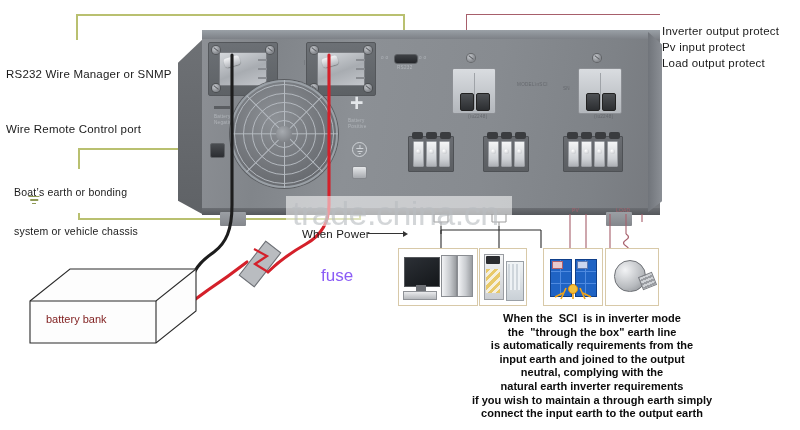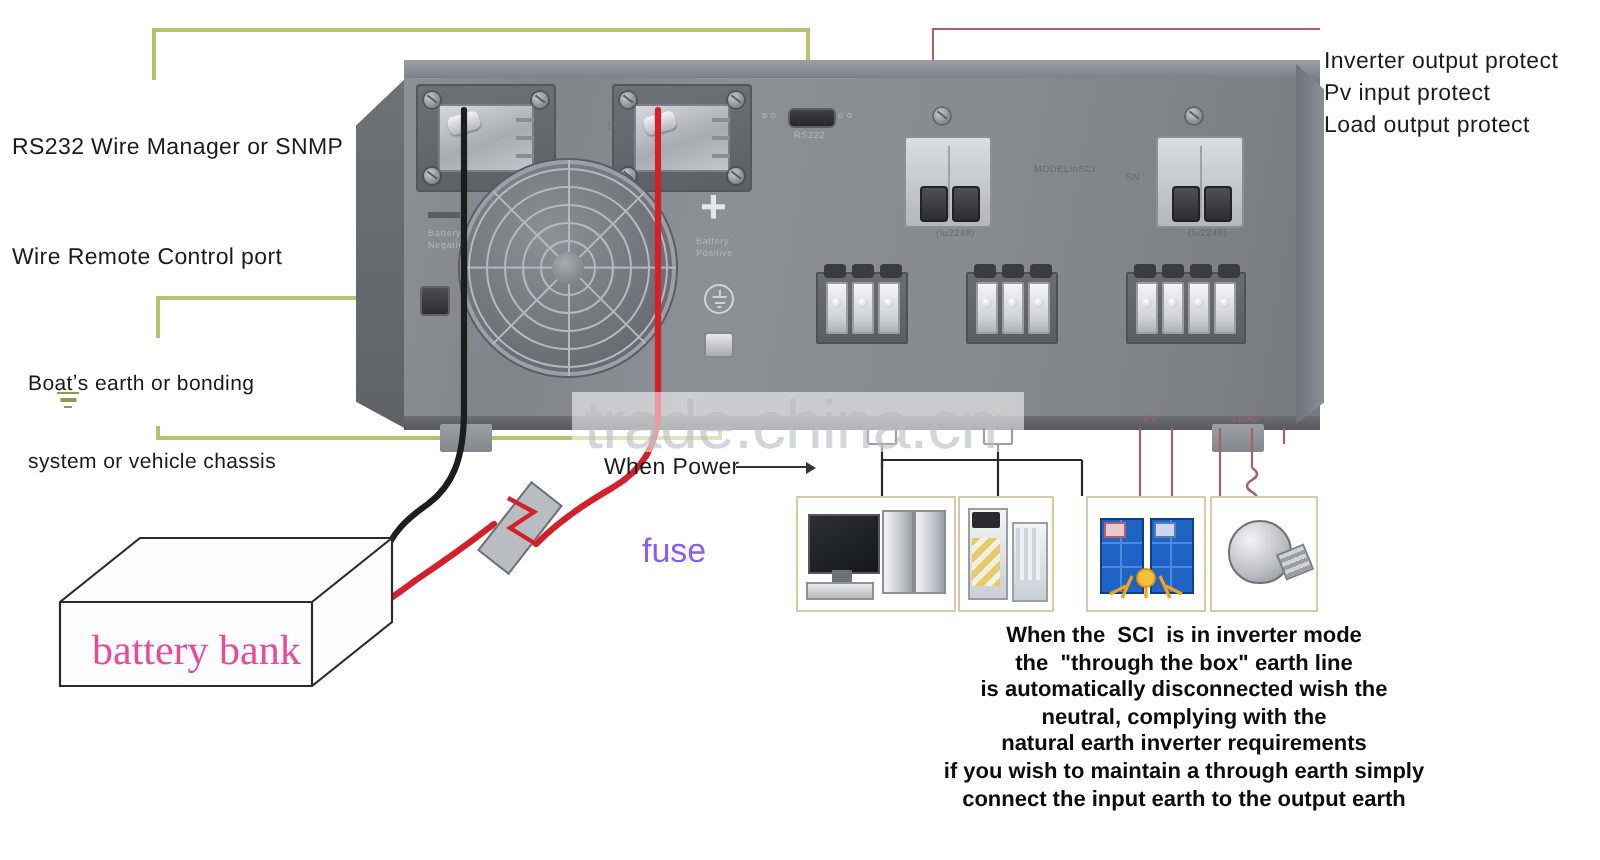--- a/index.html
+++ b/index.html
@@ -312,21 +312,21 @@
     </svg>
   </div>
   <div class="abs" style="left:277px;top:266px;font-size:17px;color:#8b5cf6;margin-left:44px;">fuse</div>
 
   <div class="abs" style="left:28px;top:265px;width:170px;height:85px;">
     <svg width="170" height="85" style="position:absolute;left:0;top:0;">
       <polygon points="2,36 42,4 168,4 168,46 128,78 2,78" fill="#fdfdfd" stroke="#2b2b2b" stroke-width="1.1"></polygon>
       <polyline points="2,36 128,36 168,4" fill="none" stroke="#2b2b2b" stroke-width="1.1"></polyline>
       <line x1="128" y1="36" x2="128" y2="78" stroke="#2b2b2b" stroke-width="1.1"></line>
     </svg>
-    <div class="abs" style="left:18px;top:48px;font-size:21px;color:#ec4899;font-family:Liberation Serif, serif;">battery bank</div>
+    <div class="abs" style="left:18px;top:48px;font-size:11px;color:#7f1d1d;">battery bank</div>
   </div>
 
   <div class="abs lbl" style="left:302px;top:227px;">When Power</div>
   <div class="abs" style="left:368px;top:233px;width:36px;height:1.2px;background:#333;"></div>
   <div class="arrow abs" style="left:403px;top:230.6px;"></div>
 
   <svg class="abs" width="800" height="430" style="left:0;top:0;pointer-events:none;">
 
     <path d="M434,214 L434,222 M448,214 L448,222 M434,222 L448,222 M441,222 L441,234" stroke="#2b2b2b" stroke-width="1.1" fill="none"></path>
 
@@ -389,21 +389,22 @@
 
   <div class="card" style="left:605px;top:248px;width:52px;height:56px;">
     <div class="bulb" style="left:8px;top:11px;width:30px;height:30px;"></div>
     <div class="abs" style="left:34px;top:25px;width:13px;height:12px;transform:rotate(-22deg);
                 background:repeating-linear-gradient(180deg,#cfd2d6 0 2px,#9a9da2 2px 4px);border:1px solid #7b7e83;"></div>
   </div>
 
   <div class="abs" style="left:392px;top:312px;width:400px;">
     <div class="cap">When the  SCI  is in inverter mode</div>
     <div class="cap">the  "through the box" earth line</div>
-    <div class="cap">is automatically disconnected wish the</div>
+    <div class="cap">is automatically requirements from the</div>
+    <div class="cap">input earth and joined to the output</div>
     <div class="cap">neutral, complying with the</div>
     <div class="cap">natural earth inverter requirements</div>
     <div class="cap">if you wish to maintain a through earth simply</div>
     <div class="cap">connect the input earth to the output earth</div>
   </div>
 
   <div class="wmband abs" style="left:286px;top:196px;width:226px;height:30px;"></div>
   <div class="wm abs" style="left:292px;top:197px;">trade.china.cn</div>
 
 </div>

